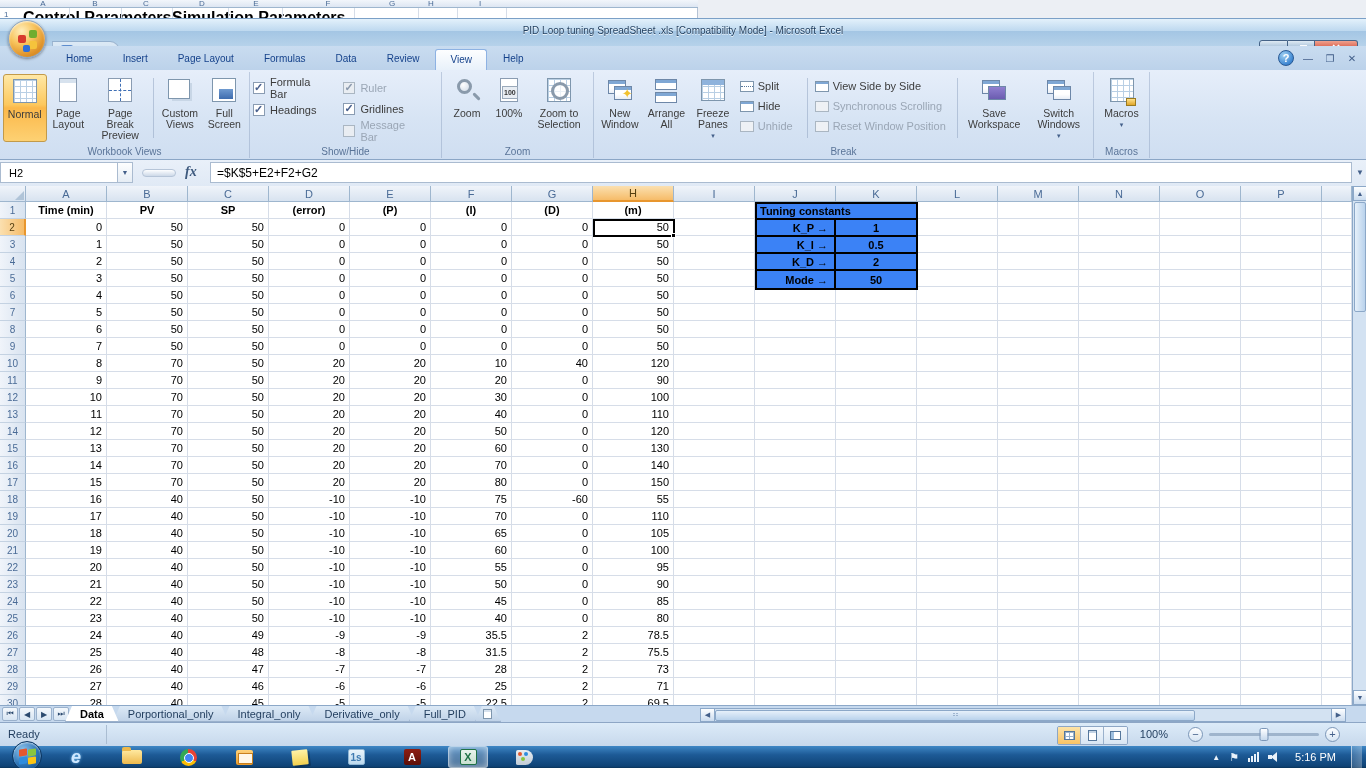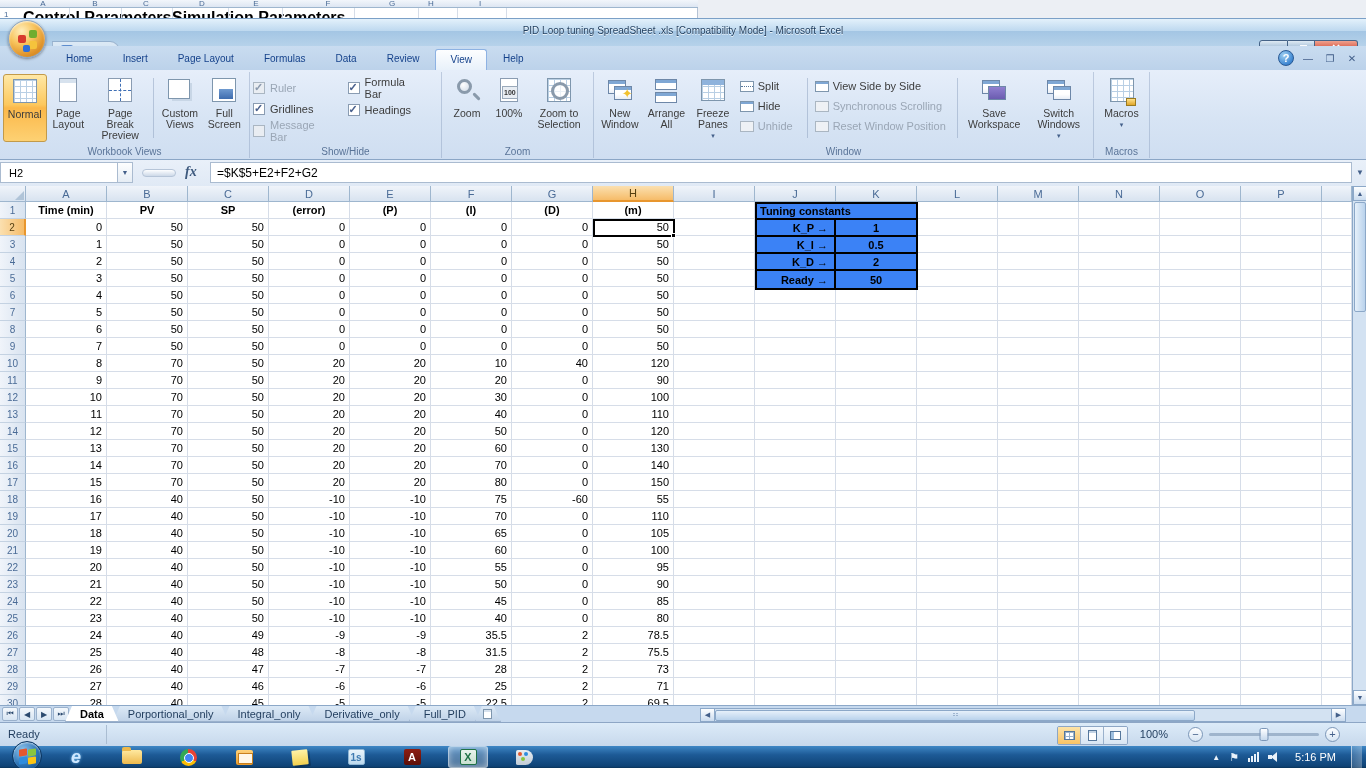--- a/index.html
+++ b/index.html
@@ -377,41 +377,41 @@
             </span>
           <span class="lbl">Full Screen</span>
         </div>
       </div>
       <div class="rg-label">Workbook Views</div>
     </div>
 
     <div class="rgroup" style="width:192px">
       <div class="rg-body">
         <div class="chkcol">
+          <div class="chkrow">
+            <span class="cbox checked"></span>
+            <span>Formula Bar</span>
+          </div>
+          <div class="chkrow">
+            <span class="cbox checked"></span>
+            <span>Headings</span>
+          </div>
+        </div>
+        <div class="chkcol">
           <div class="chkrow dis">
             <span class="cbox checked dis"></span>
             <span>Ruler</span>
           </div>
           <div class="chkrow">
             <span class="cbox checked"></span>
             <span>Gridlines</span>
           </div>
           <div class="chkrow dis">
             <span class="cbox dis"></span>
             <span>Message Bar</span>
-          </div>
-        </div>
-        <div class="chkcol">
-          <div class="chkrow">
-            <span class="cbox checked"></span>
-            <span>Formula Bar</span>
-          </div>
-          <div class="chkrow">
-            <span class="cbox checked"></span>
-            <span>Headings</span>
           </div>
         </div>
       </div>
       <div class="rg-label">Show/Hide</div>
     </div>
 
     <div class="rgroup" style="width:152px">
       <div class="rg-body">
         <div class="bigbtn" style="width:44px">
           <span class="icon32">
@@ -498,21 +498,21 @@
         </div>
         <div class="bigbtn" style="width:66px">
           <span class="icon32">
               <span class="winicon"></span>
               <span class="winicon b"></span>
             </span>
           <span class="lbl">Switch Windows</span>
           <span class="ddarrow">▾</span>
         </div>
       </div>
-      <div class="rg-label">Window</div>
+      <div class="rg-label">Break</div>
     </div>
 
     <div class="rgroup" style="width:56px">
       <div class="rg-body" style="justify-content:center">
         <div class="bigbtn" style="width:48px">
           <span class="icon32">
               <span class="sheeticon"></span>
               <span style="position:absolute;right:2px;bottom:0;width:10px;height:8px;background:linear-gradient(#ffe18a,#e0a62a);border:1px solid #9a7a20"></span>
             </span>
           <span class="lbl">Macros</span>
@@ -1164,21 +1164,21 @@
       </div>
       <div class="t-row">
         <div class="t-lbl">K_I →</div>
         <div class="t-val">0.5</div>
       </div>
       <div class="t-row">
         <div class="t-lbl">K_D →</div>
         <div class="t-val">2</div>
       </div>
       <div class="t-row">
-        <div class="t-lbl">Ready →</div>
+        <div class="t-lbl">Mode →</div>
         <div class="t-val">50</div>
       </div>
     </div>
 
     <div class="selrect">
       <div class="fillhandle"></div>
     </div>
 
     <div class="vscroll">
       <div class="vs-up">▲</div>

